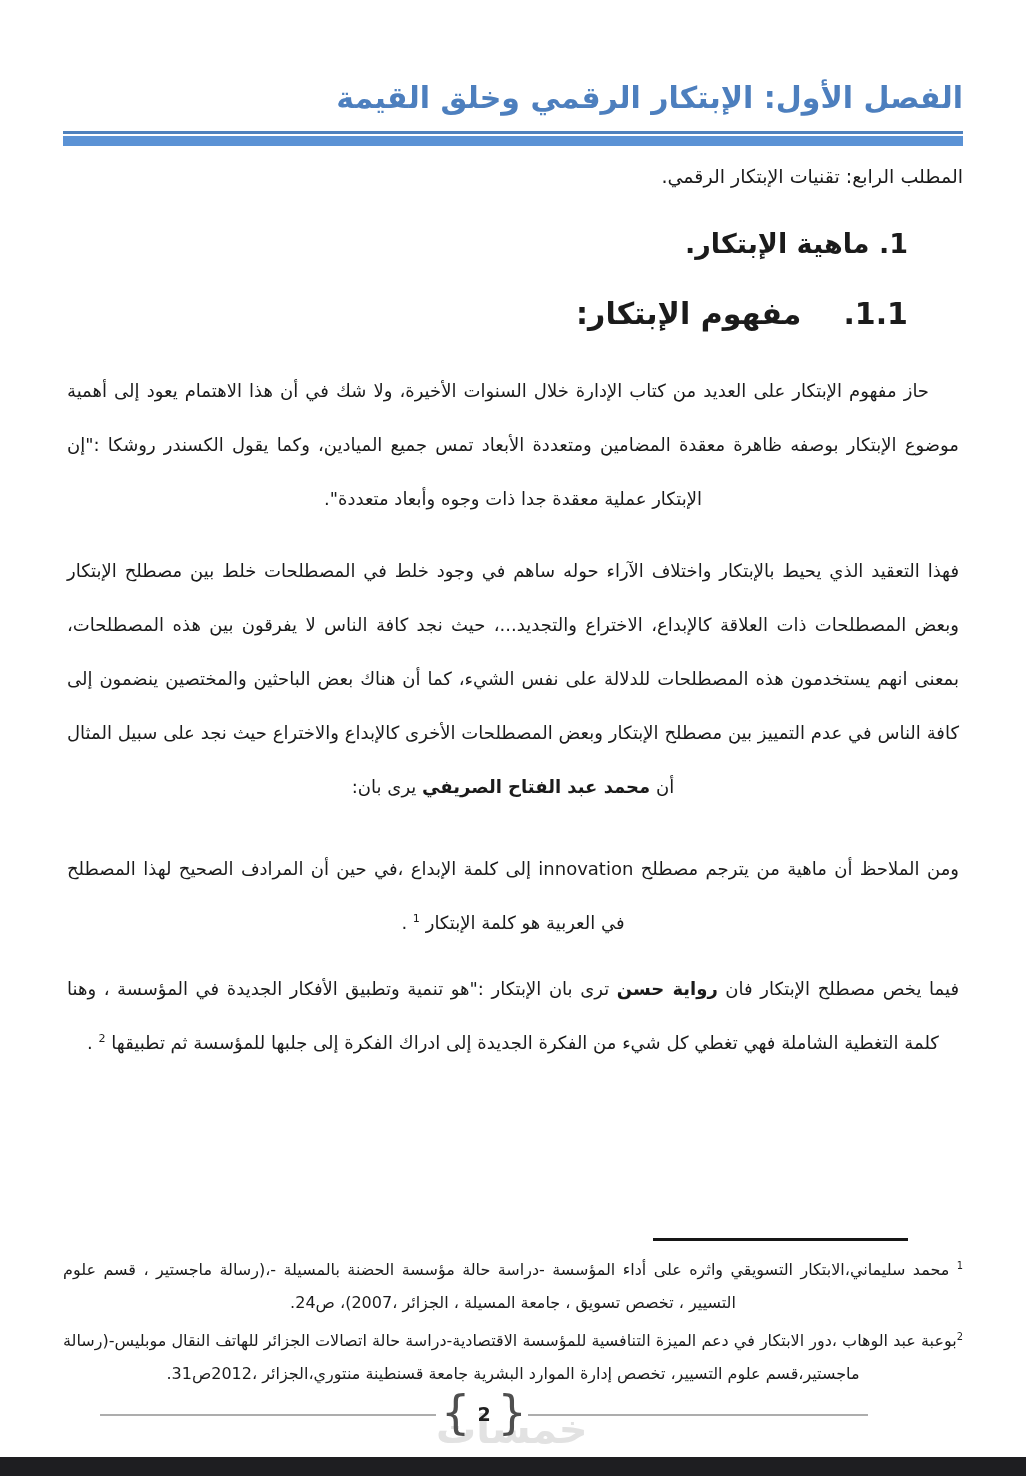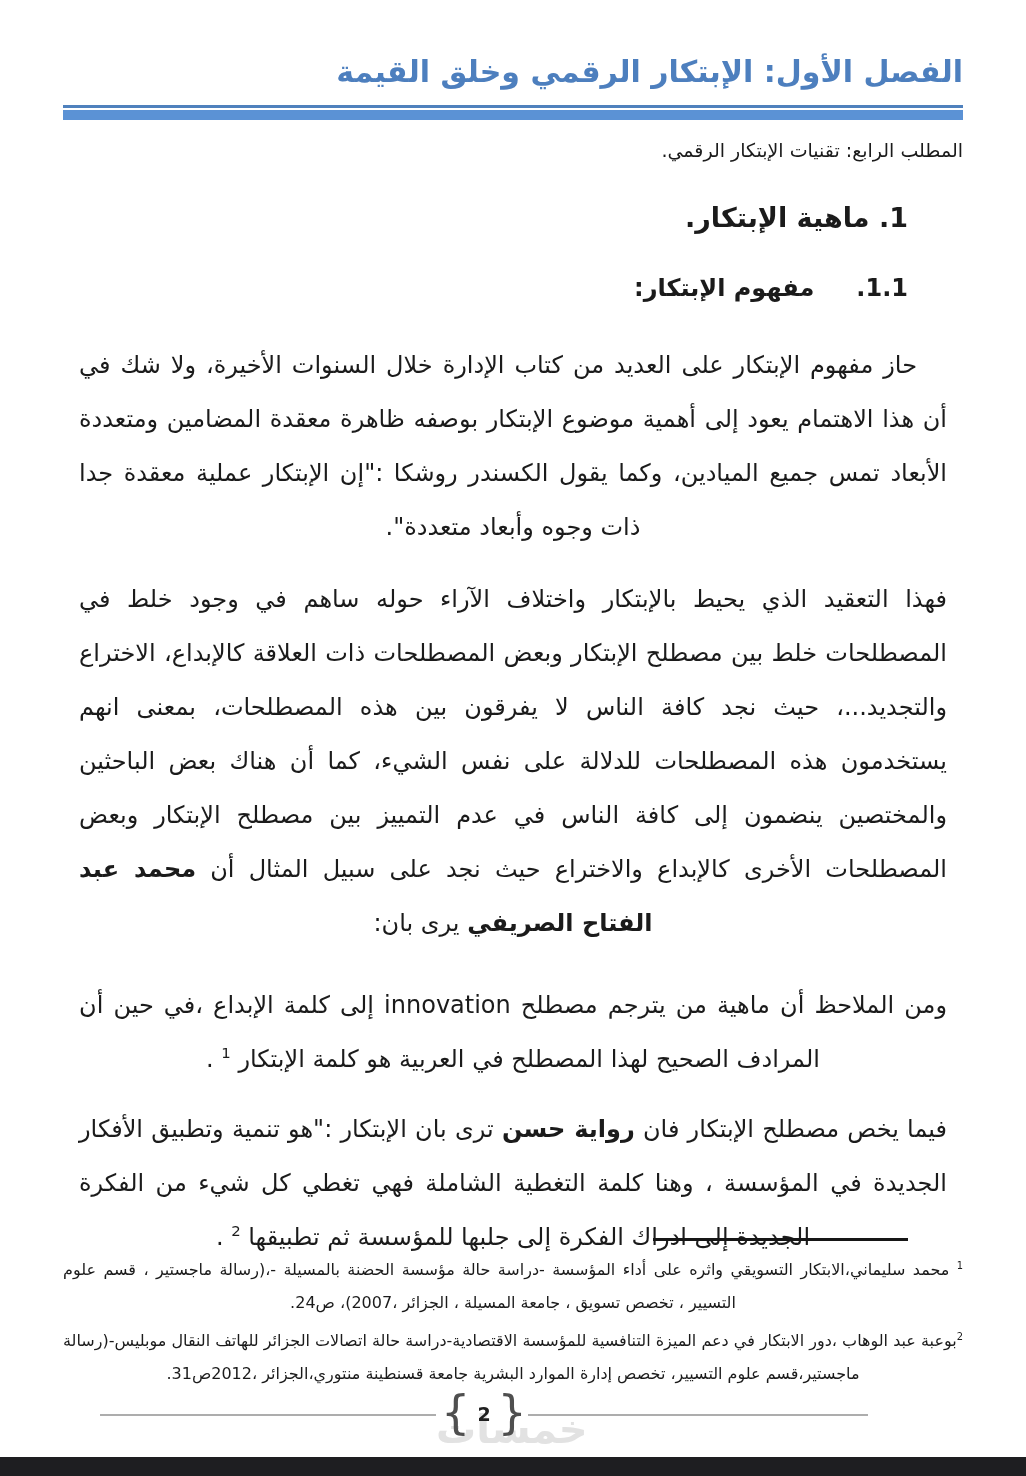--- a/index.html
+++ b/index.html
@@ -5,36 +5,36 @@
   html,body { margin:0; padding:0; }
   body {
     width:1026px; height:1476px; background:#ffffff; position:relative;
     font-family:"DejaVu Sans", sans-serif; color:var(--text, #1b1b1b);
     overflow:hidden;
   }
   .page { position:absolute; inset:0; }
   .content { padding:0 63px; }
 
   .chapter-title {
-    margin:52px 0 0; direction:rtl; text-align:right;
+    margin:78px 0 0; direction:rtl; text-align:right;
     color:var(--title-blue, #4d7fbe); font-size:30px; font-weight:bold; line-height:1.3;
   }
   .title-rule { margin-top:14px; }
   .rule-thin  { height:3px;  background:var(--bar-blue-thin, #4f81bd); }
   .rule-thick { height:10px; background:var(--bar-blue-thick, #5b92d5); margin-top:2px; }
 
   .section-title { direction:rtl; text-align:right; font-size:19px; margin:14px 0 0; line-height:32px; }
 
   .h-level1 { direction:rtl; text-align:right; font-size:27px; font-weight:bold; margin:36px 55px 0 0; line-height:32px; }
-  .h-level2 { direction:rtl; text-align:right; font-size:24px; font-weight:bold; margin:38px 55px 0 0; line-height:32px; }
+  .h-level2 { direction:rtl; text-align:right; font-size:30px; font-weight:bold; margin:38px 55px 0 0; line-height:32px; }
   .tab-gap  { display:inline-block; width:42px; }
 
   .body-para {
     direction:rtl; text-align:justify; text-align-last:center;
-    font-size:24px; line-height:54px; margin:16px;
+    font-size:18px; line-height:54px; margin:4px;
   }
   .mt-p1 { margin-top:34px; }
   .mt-p2 { margin-top:18px; }
   .mt-p3 { margin-top:28px; }
   .mt-p4 { margin-top:12px; }
   .indent-first { text-indent:30px; }
   .latin { direction:ltr; unicode-bidi:embed; }
   sup { font-size:0.62em; vertical-align:super; line-height:0; }
   b { font-weight:bold; }
 

